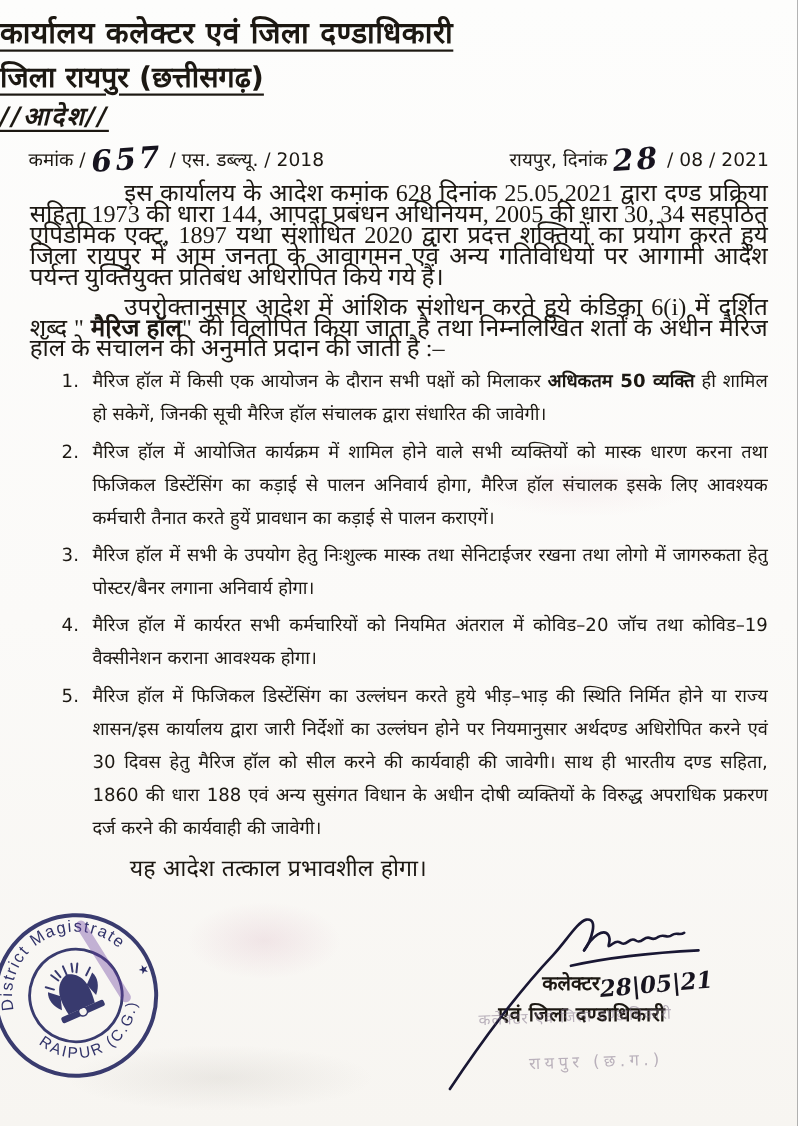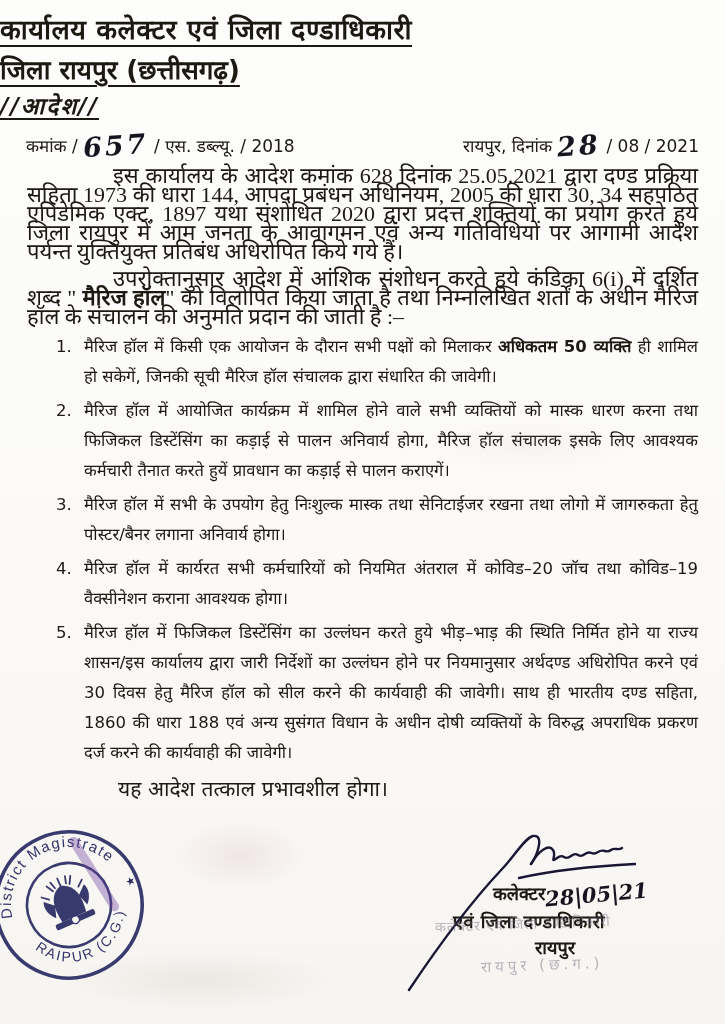--- a/index.html
+++ b/index.html
@@ -180,18 +180,17 @@
         <path d="M10,170 C34,134 70,84 104,48 C116,35 126,18 134,16 C146,14 138,36 132,44"></path>
         <path d="M132,44 C140,30 150,24 154,30 C158,36 150,44 158,38 C166,32 164,42 172,36 C180,30 178,40 186,34 C193,29 192,37 199,32 C205,28 207,34 212,30 C216,27 219,31 223,28"></path>
         <path d="M120,58 C156,50 196,46 236,44"></path>
       </g>
     </svg>
     <div class="sig-line1">
       <span>कलेक्टर</span>
       <span class="hand-small">28|05|21</span>
     </div>
     <div class="sig-line2">एवं जिला दण्डाधिकारी</div>
-    <div class="sig-line3">रायपुर</div>
     <div class="faint-stamp faint-1">कलेक्टर एवं जिला दण्डाधिकारी</div>
     <div class="faint-stamp faint-2">रायपुर (छ.ग.)</div>
   </div>
 
 </div>
 
 </body></html>

